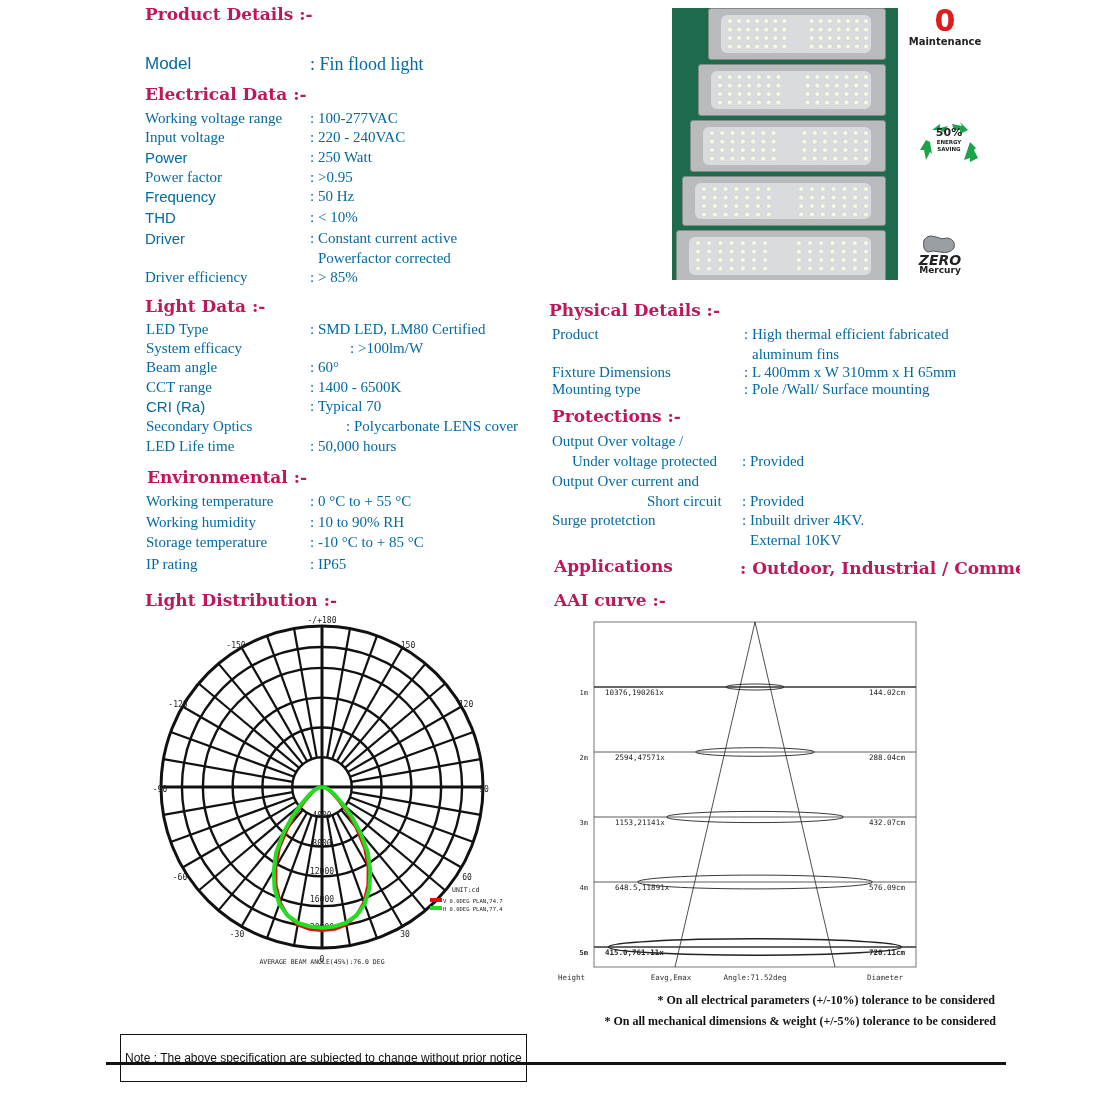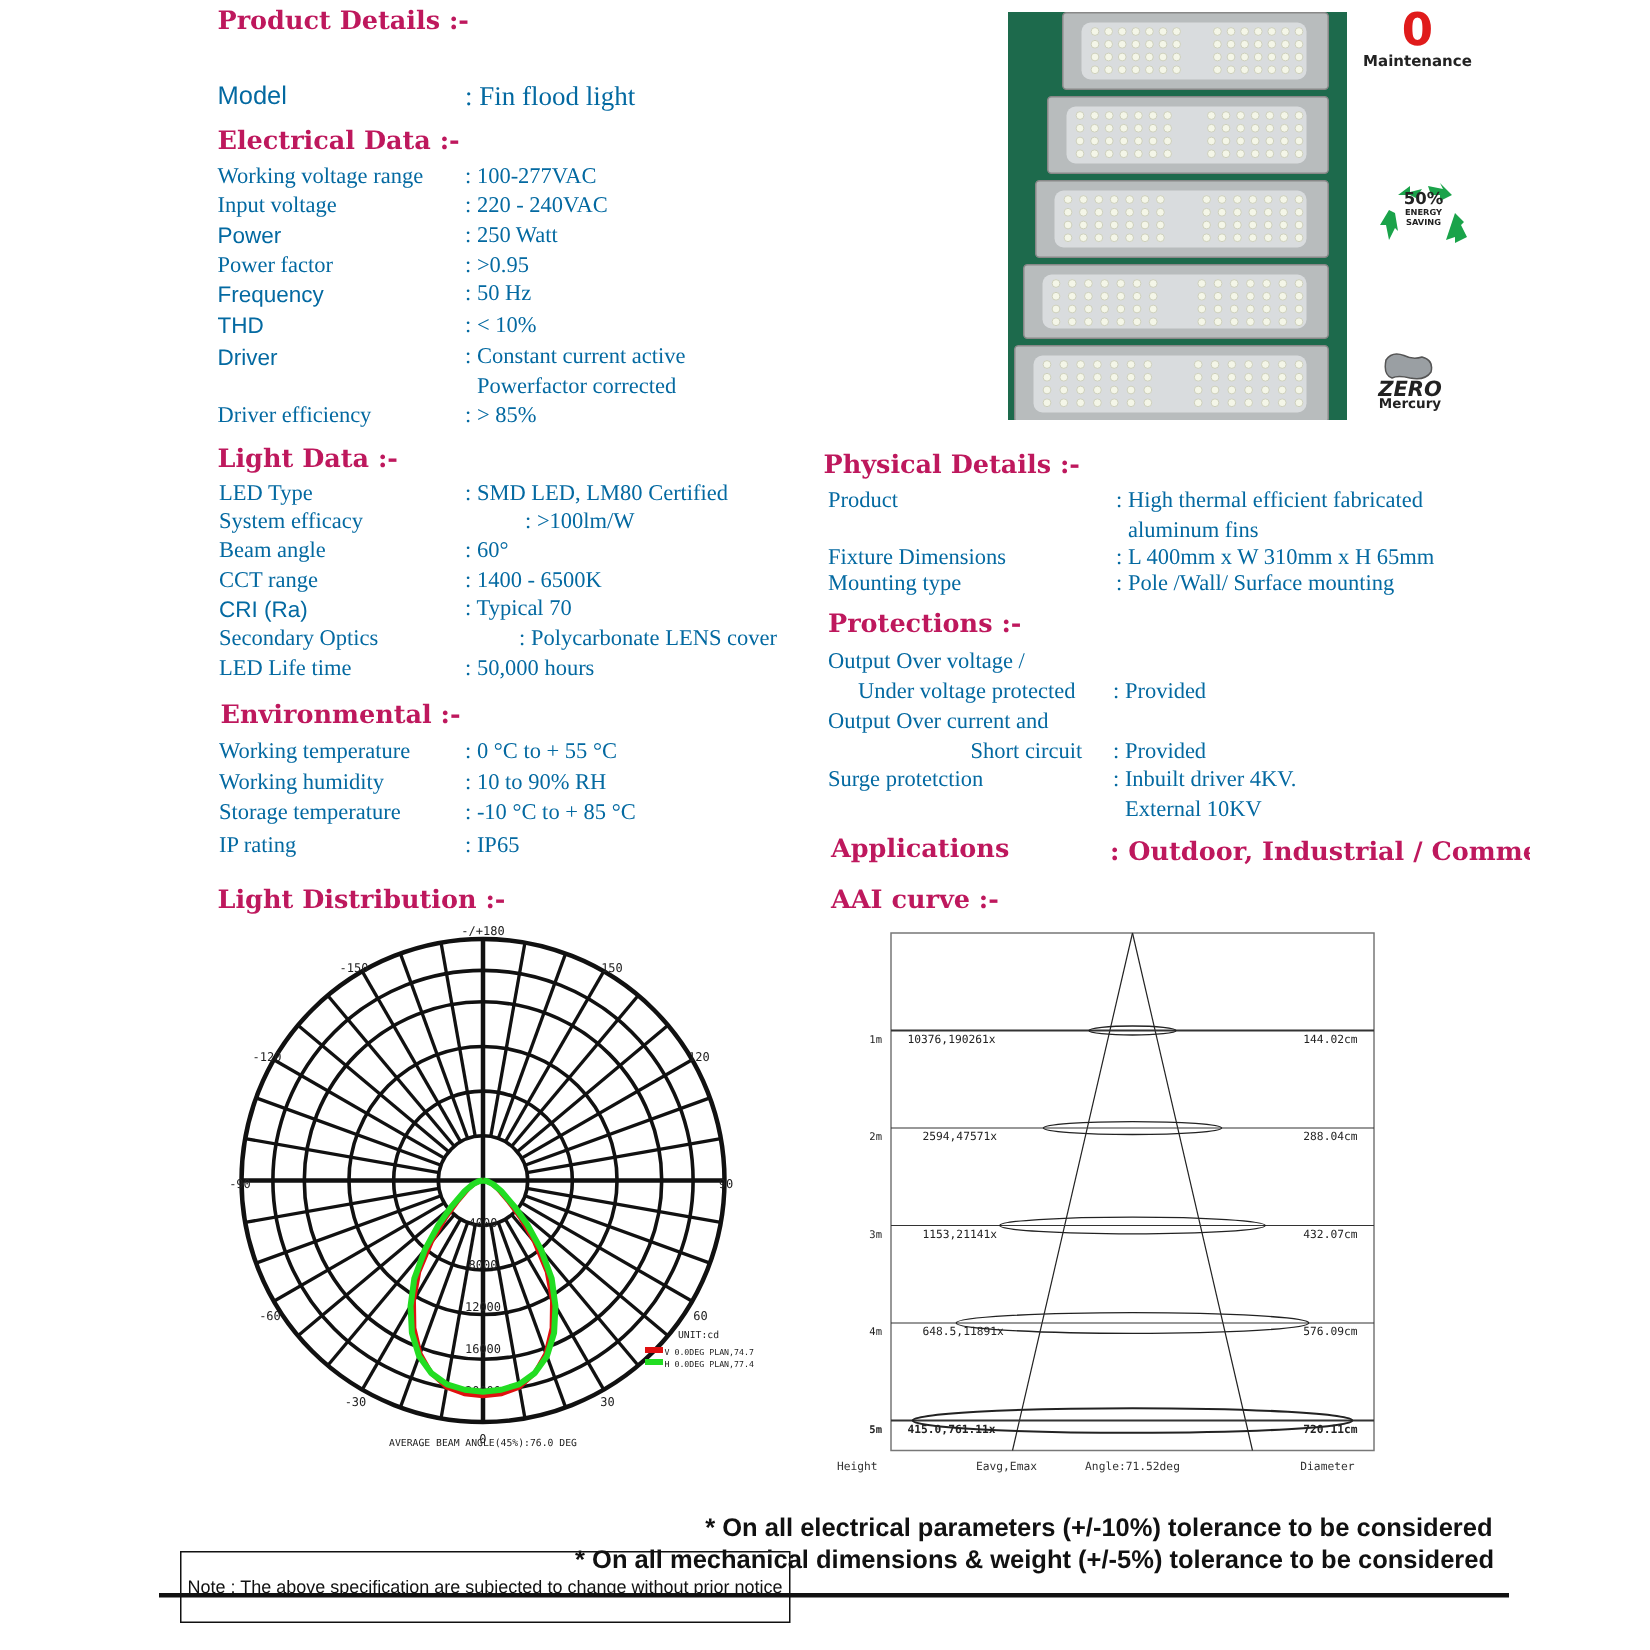--- a/index.html
+++ b/index.html
@@ -2,21 +2,21 @@
 <html><head>
 <meta charset="utf-8">
 <style>
   html, body { margin:0; padding:0; background:#ffffff; }
   body { width:1100px; height:1100px; position:relative; overflow:hidden;
          font-family:"DejaVu Serif","Liberation Serif",serif; color:#111; }
   .abs { position:absolute; }
   .h { font-family:"DejaVu Serif",serif; font-weight:bold; font-size:17px; color:#be185d; white-space:nowrap; }
   .lbl { font-family:"Liberation Serif","DejaVu Serif",serif; font-size:15px; white-space:nowrap; color:#0369a1; }
   .sans { font-family:"Liberation Sans","DejaVu Sans",sans-serif; }
-  .foot { font-family:Liberation Sans, sans-serif; font-weight:bold; font-size:17px; white-space:nowrap;margin-top:16px; }
+  .foot { font-family:Liberation Serif, serif; font-weight:bold; font-size:12px; white-space:nowrap; }
   .note { position:absolute; left:120px; top:1034px; border:1.5px solid #111; padding:16px 4px; font-family:Liberation Sans, sans-serif; font-size:12px; white-space:nowrap; }
   .rule { position:absolute; left:106px; top:1062px; width:900px; height:3px; background:#111; }
   .photo { position:absolute; left:672px; top:8px; width:226px; height:272px; background:#1d6a4c; overflow:hidden; }
   .mod { position:absolute; background:#b8bcbd; border:1px solid #888; border-radius:3px; }
   .mod .inner { position:absolute; left:12px; right:14px; top:6px; bottom:6px; background:#d9dcde; border-radius:6px; }
   .badge { position:absolute; text-align:center; font-family:"DejaVu Sans",sans-serif; font-weight:bold; }
   svg text { font-family:"DejaVu Sans Mono","Liberation Mono",monospace; }
 </style>
 </head>
 <body>

